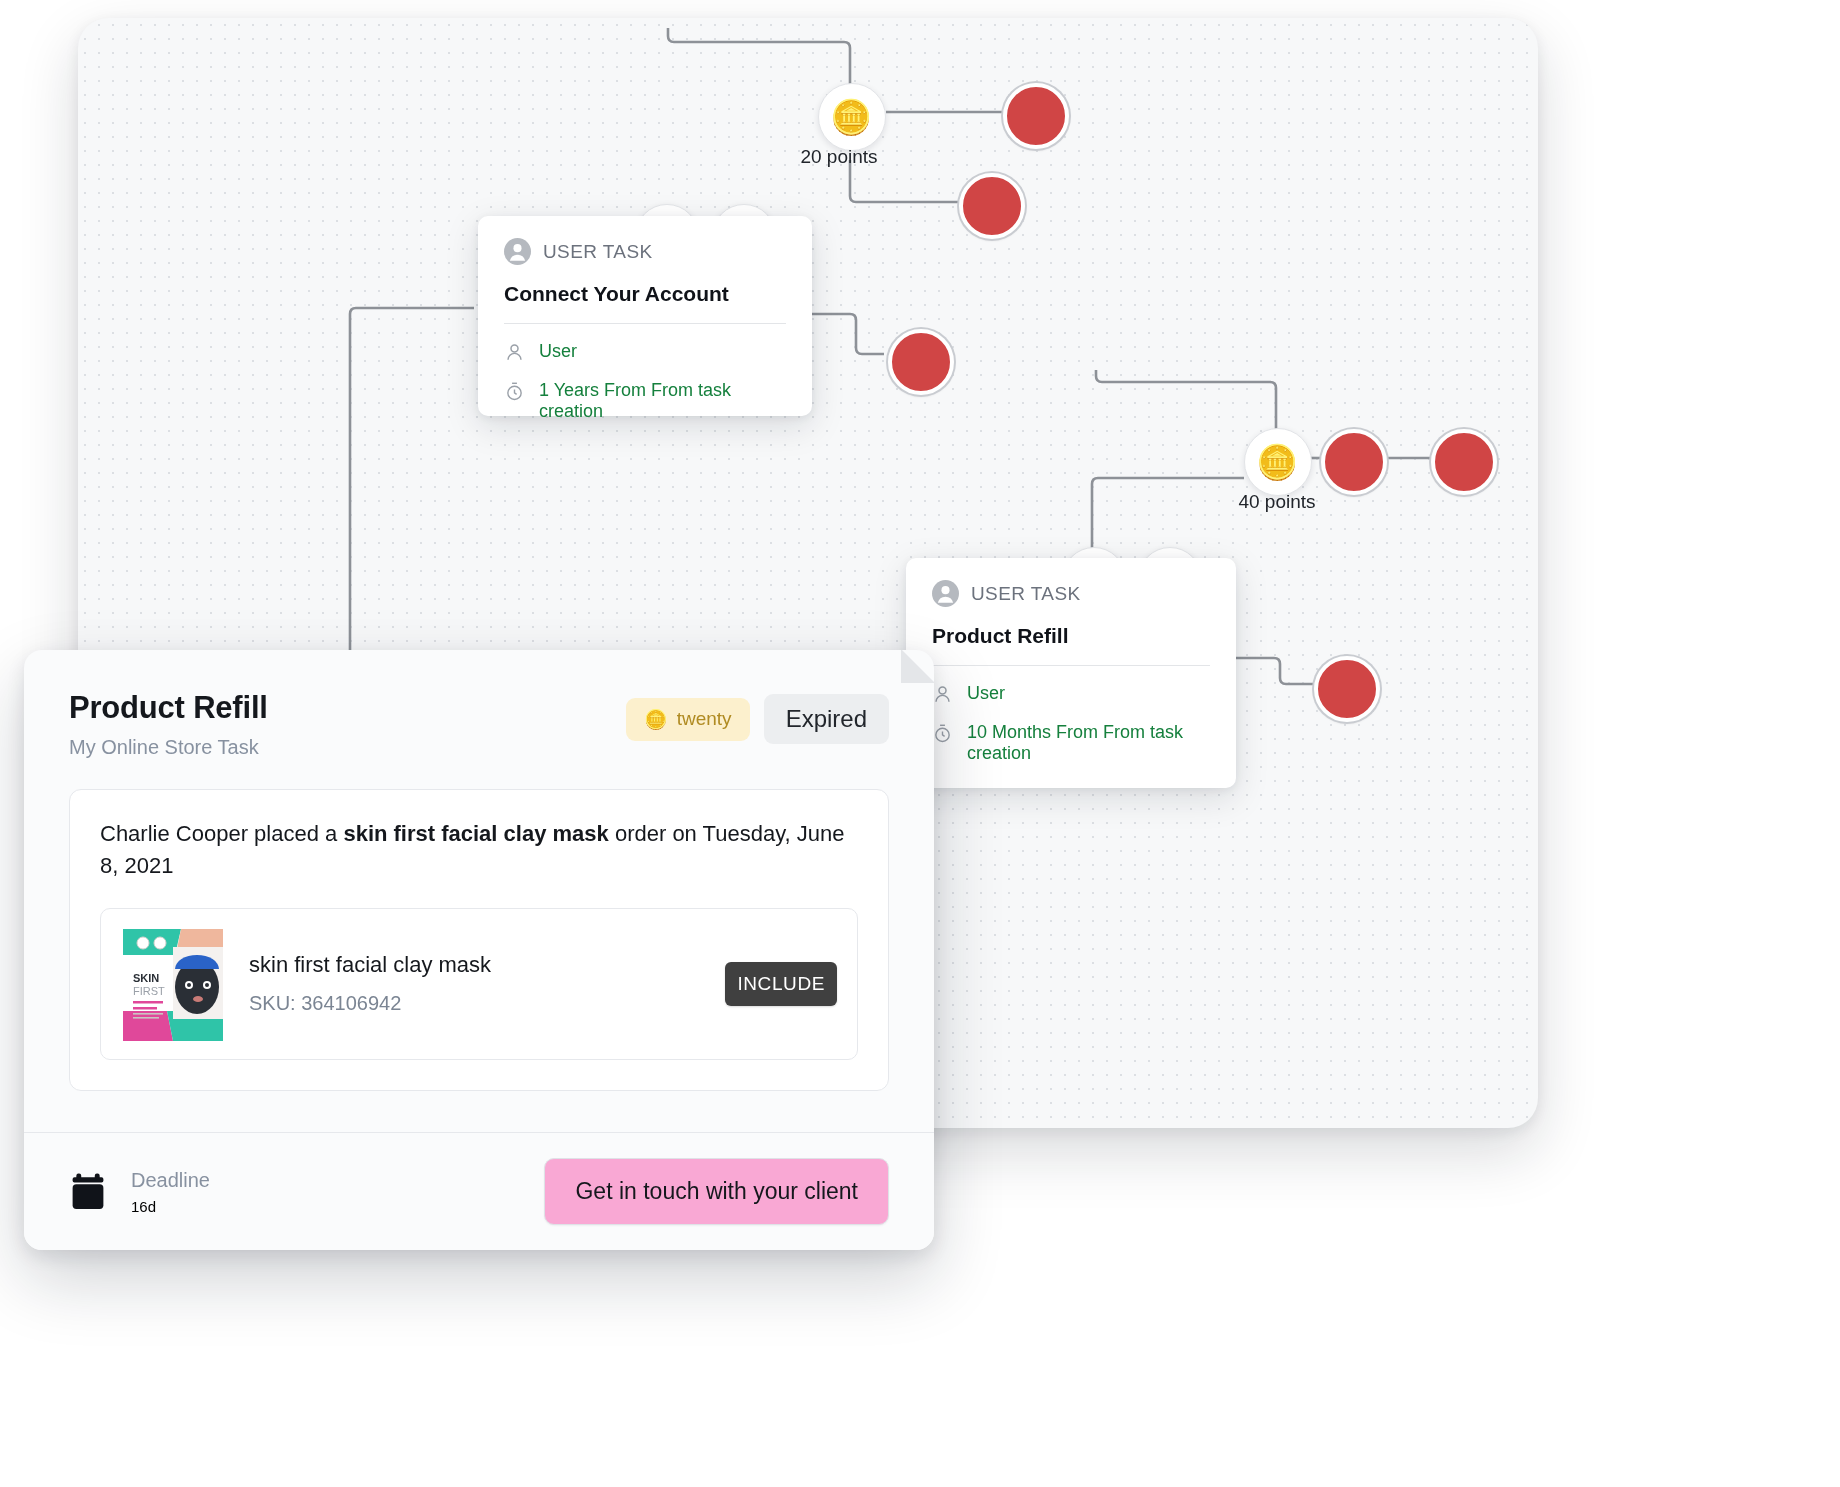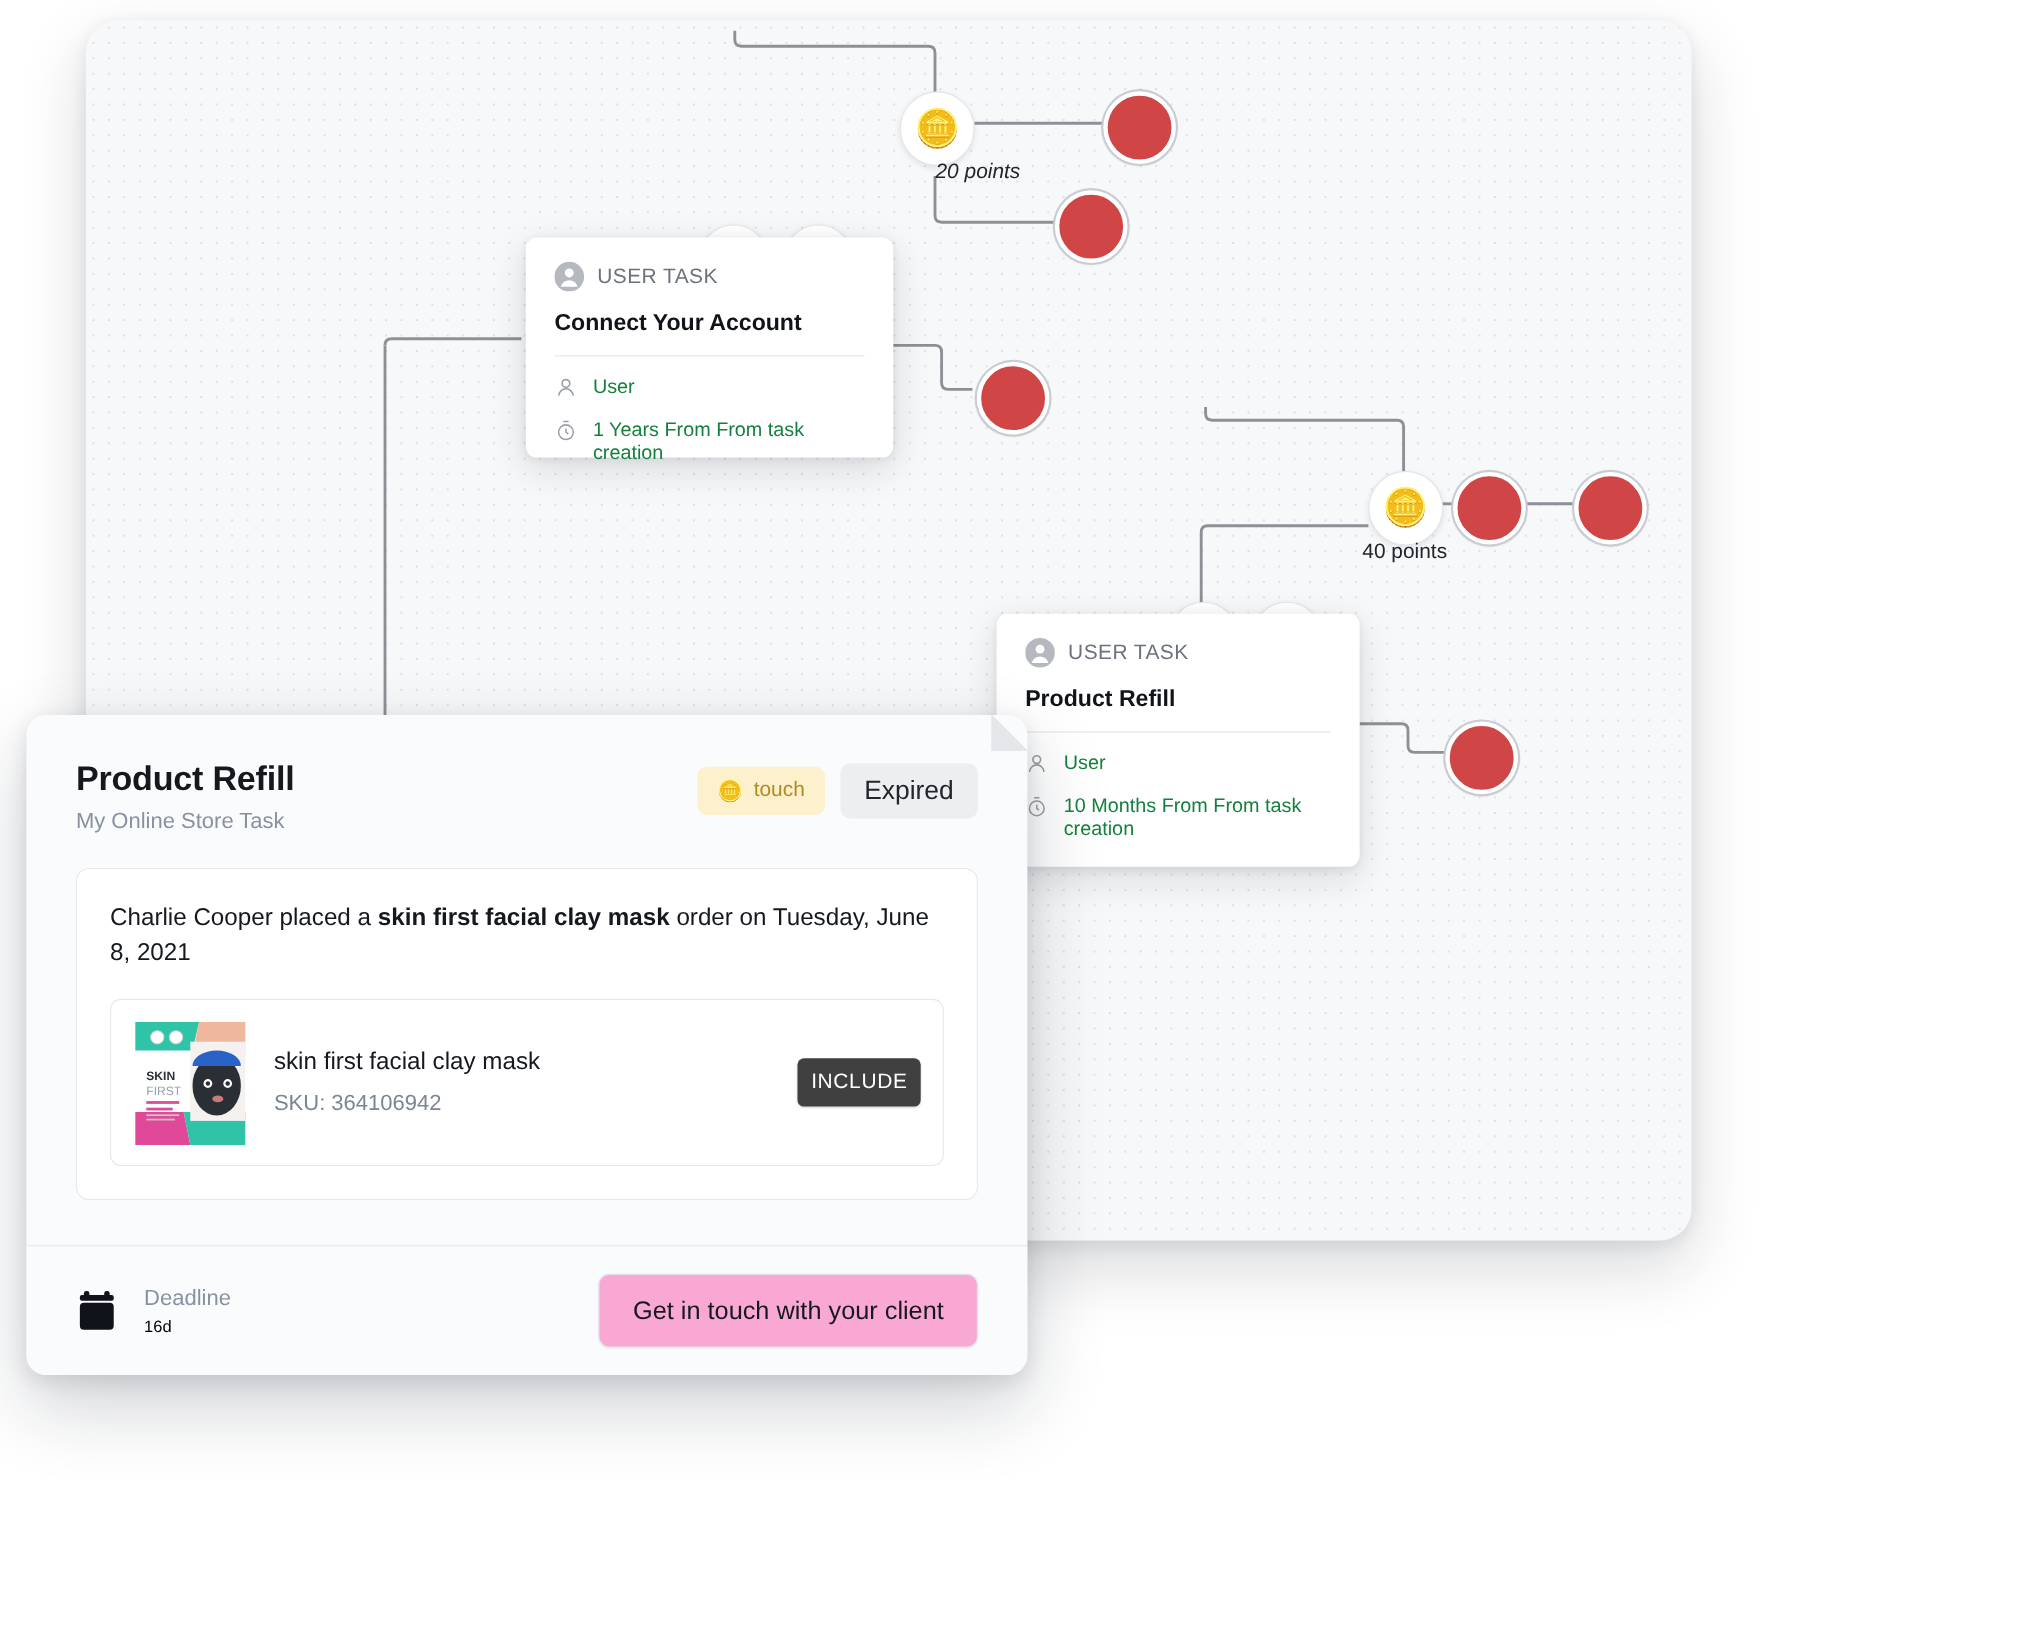--- a/index.html
+++ b/index.html
@@ -155,21 +155,21 @@
   <div class="node node-red" style="left:925px;top:65px;"></div>
   <div class="node node-red" style="left:881px;top:155px;"></div>
   <div class="node node-red" style="left:810px;top:311px;"></div>
   <div class="node node-red" style="left:1243px;top:411px;"></div>
   <div class="node node-red" style="left:1353px;top:411px;"></div>
   <div class="node node-red" style="left:1236px;top:638px;"></div>
 
   <div class="node node-icon node-coin" style="left:740px;top:65px;">
     <span>🪙</span>
   </div>
-  <div class="node-label" style="left:728px;top:128px;width:166px;font-style:italic;">20 points</div>
+  <div class="node-label" style="left:678px;top:128px;width:166px;">20 points</div>
 
   <div class="node node-icon node-coin" style="left:1166px;top:410px;">
     <span>🪙</span>
   </div>
   <div class="node-label" style="left:1116px;top:473px;width:166px;">40 points</div>
 
   <div class="node node-icon" style="left:557px;top:186px;">
     <svg width="30" height="30" viewBox="0 0 24 24" fill="#1535cf">
       <circle cx="6" cy="18" r="2.6"></circle>
       <path d="M4 11.2a1.9 1.9 0 0 1 0-3.8A13 13 0 0 1 16.6 20a1.9 1.9 0 0 1-3.8 0A9.2 9.2 0 0 0 4 11.2z"></path>
@@ -269,21 +269,21 @@
 
   <div id="panel-body">
     <div class="panel-top">
       <div>
         <div class="panel-title">Product Refill</div>
         <div class="panel-sub">My Online Store Task</div>
       </div>
       <div class="badges">
         <div class="badge-points">
           <span>🪙</span>
-          <span>touch</span>
+          <span>twenty</span>
         </div>
         <div class="badge-status">Expired</div>
       </div>
     </div>
 
 
     <div class="order-box">
       <div class="order-line">
         <span>Charlie Cooper placed</span>
         <span>a</span>

